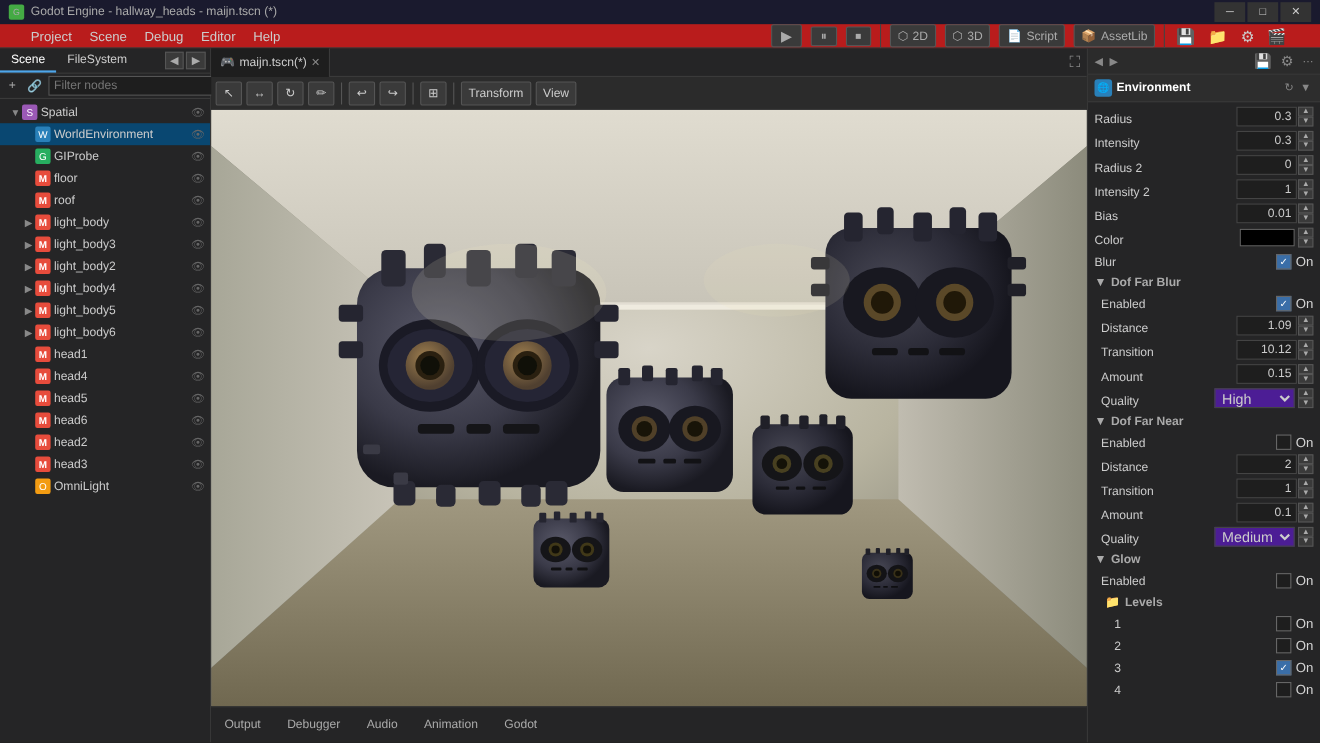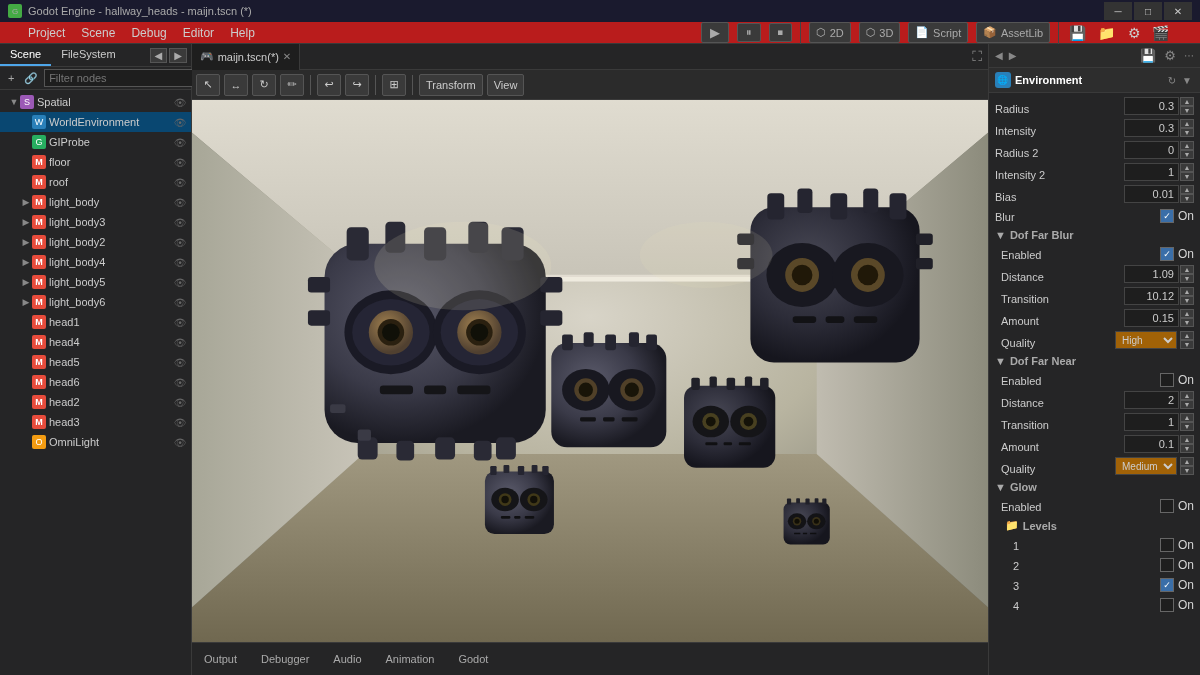--- a/index.html
+++ b/index.html
@@ -74,21 +74,21 @@
     .env-icon { width: 16px; height: 16px; background: #2980b9; border-radius: 3px; display: flex; align-items: center; justify-content: center; font-size: 9px; color: white; flex-shrink: 0; }
     .env-label { font-size: 11px; color: #fff; font-weight: bold; }
     #inspector-content { flex: 1; overflow-y: auto; padding: 2px 0; }
     .prop-row { display: flex; align-items: flex-end; padding: 2px 6px; min-height: 20px; }
     .prop-label { font-size: 11px; color: #ccc; flex: 1; }
     .prop-value { display: flex; align-items: center; gap: 2px; }
     .section-header { font-size: 11px; color: #aaa; padding: 4px 6px 2px 6px; font-weight: bold; display: flex; align-items: center; gap: 4px; }
     .prop-checkbox { display: flex; align-items: center; gap: 4px; }
     .prop-check { width: 14px; height: 14px; background: #1e1e1e; border: 1px solid #666; display: flex; align-items: center; justify-content: center; cursor: pointer; font-size: 9px; }
     .prop-check.checked { background: #3a6ea8; color: #fff; }
-    .prop-select { background: #a16207; border: 1px solid #444; color: #ccc; font-size: 10px; padding: 0 2px; height: 18px; }
+    .prop-select { background: #4c1d95; border: 1px solid #444; color: #ccc; font-size: 13px; padding: 0 2px; height: 18px; }
     .color-swatch { width: 50px; height: 16px; background: #000; border: 1px solid #666; cursor: pointer; }
     .spinner-wrapper { display: flex; align-items: center; }
     .spinner-input { background: #1e1e1e; border: 1px solid #444; color: #ccc; padding: 1px 4px; font-size: 11px; width: 55px; height: 18px; text-align: right; }
     .spinner-btns { display: flex; flex-direction: column; margin-left: 1px; }
     .spinner-btn { background: #3a3a3a; border: 1px solid #555; color: #aaa; width: 14px; height: 9px; cursor: pointer; font-size: 7px; display: flex; align-items: center; justify-content: center; line-height: 1; }
     .top-tool-btn { background: none; border: none; color: #aaa; cursor: pointer; padding: 3px 6px; font-size: 12px; border-radius: 2px; display: flex; align-items: center; gap: 4px; }
     .top-separator { width: 1px; height: 22px; background: #444; }
 
     
     #inspector-content::-webkit-scrollbar { width: 6px; }
@@ -626,20 +626,30 @@
         <div class="spinner-wrapper">
           <input type="text" class="spinner-input" value="0.01" style="">
           <div class="spinner-btns">
             <button class="spinner-btn">▲</button>
             <button class="spinner-btn">▼</button>
           </div>
         </div>
       </div>
 
 
+      <div class="prop-row">
+        <span class="prop-label">Color</span>
+        <div class="prop-value">
+          <div class="color-swatch" style="background:#000000;"></div>
+          <div class="spinner-btns">
+            <button class="spinner-btn">▲</button>
+            <button class="spinner-btn">▼</button>
+          </div>
+        </div>
+      </div>
 
       <div class="prop-row">
         <span class="prop-label">Blur</span>
         <div class="prop-checkbox">
           <div class="prop-check checked">✓</div>
           <span>On</span>
         </div>
       </div>
 
       <div class="section-header">

